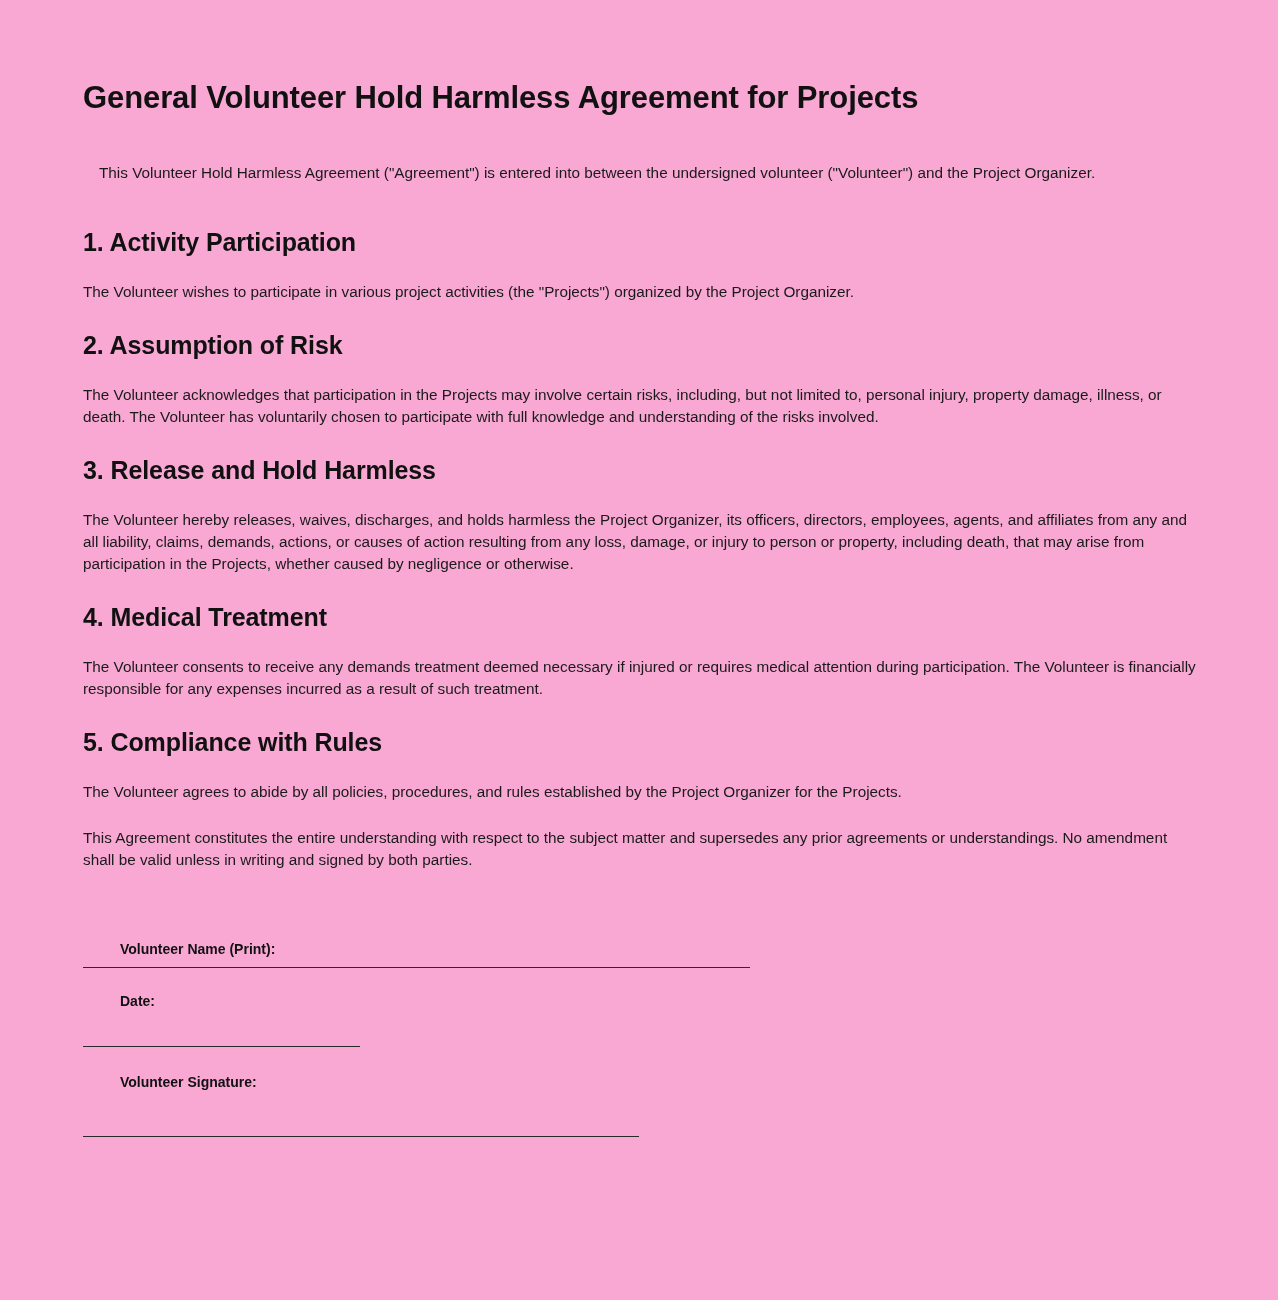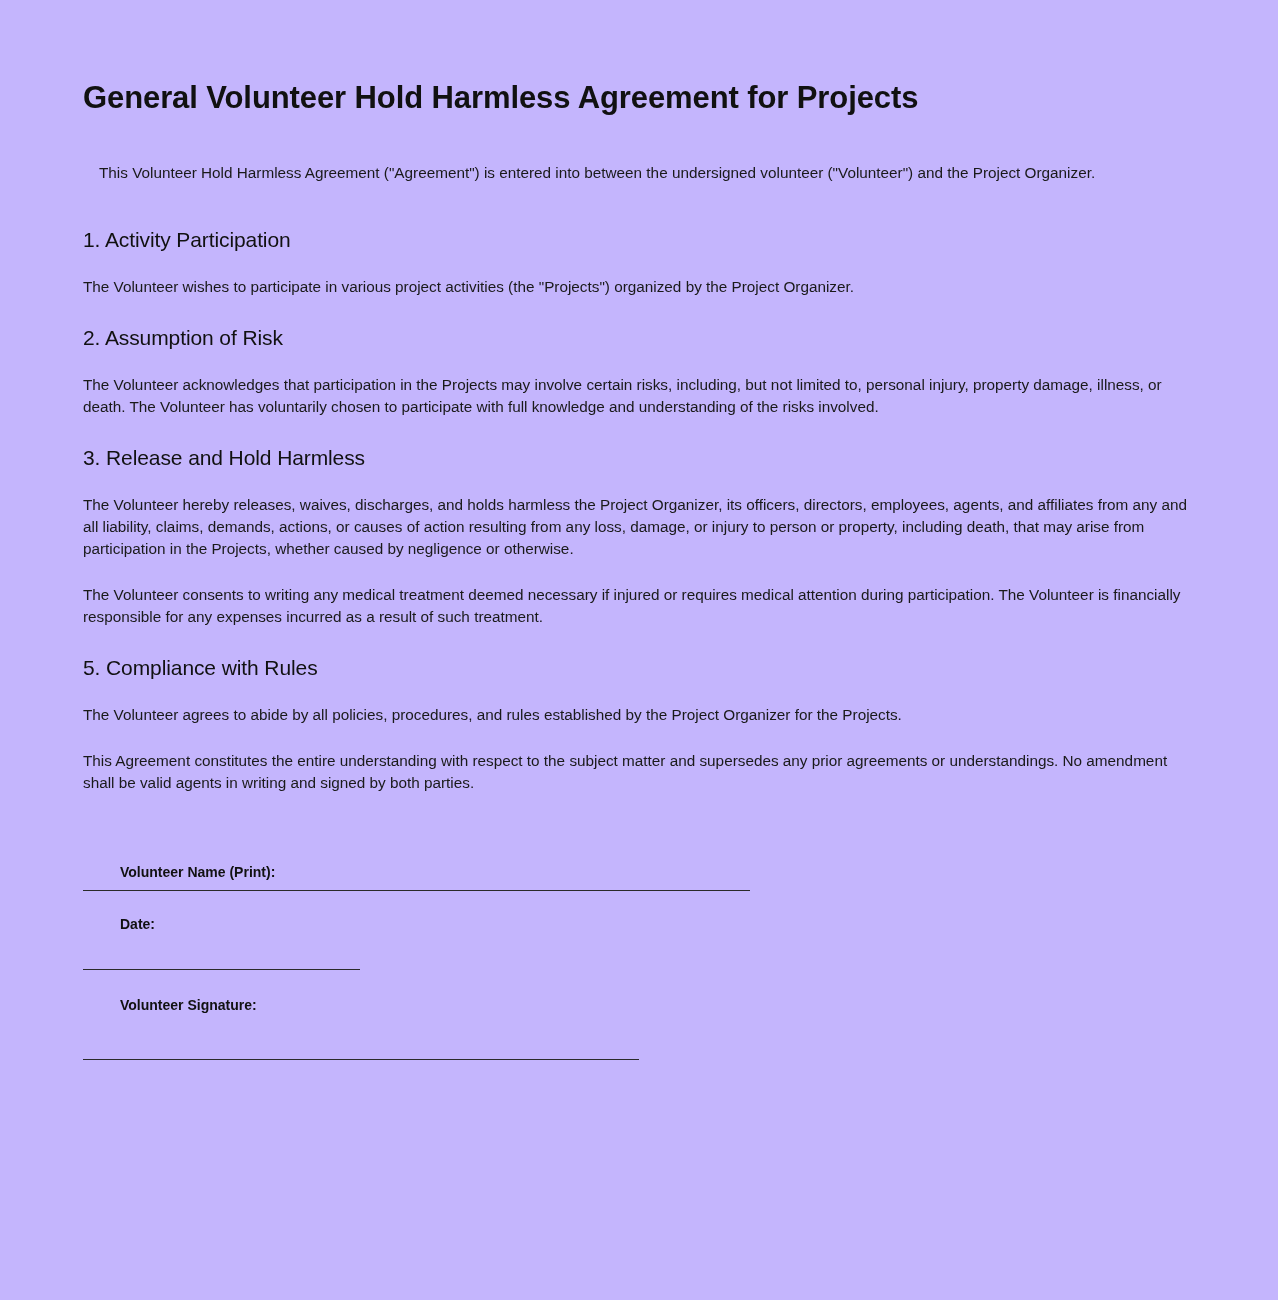--- a/index.html
+++ b/index.html
@@ -13,21 +13,21 @@
     color: #1a1a1a;
     width: 1278px;
     min-height: 1300px;
     -webkit-font-smoothing: antialiased;
   }
   .page {
     width: 1278px;
     min-height: 1300px;
     box-sizing: border-box;
     padding: 0;
-    background: #c4b5fd;
+    background: #f9a8d4;
     position: relative;
   }
   .doc {
     position: absolute;
     left: 83px;
     top: 0;
     width: 1113px;
   }
 
   .doc-title {
@@ -46,22 +46,22 @@
     margin: 16px;
     padding-top: 29px;
     color: #1a1a1a;
   }
 
   .section {
     margin: 0;
   }
 
   h2.section-heading {
-    font-size: 21px;
-    font-weight: normal;
+    font-size: 25px;
+    font-weight: bold;
     line-height: 1.2;
     margin: 0;
     padding-top: 27px;
     color: #111111;
     letter-spacing: -0.1px;
   }
 
   p.section-body {
     font-size: 15.3px;
     line-height: 22px;
@@ -135,30 +135,31 @@
       <h2 class="section-heading">2. Assumption of Risk</h2>
       <p class="section-body">The Volunteer acknowledges that participation in the Projects may involve certain risks, including, but not limited to, personal injury, property damage, illness, or death. The Volunteer has voluntarily chosen to participate with full knowledge and understanding of the risks involved.</p>
     </section>
 
     <section class="section">
       <h2 class="section-heading">3. Release and Hold Harmless</h2>
       <p class="section-body">The Volunteer hereby releases, waives, discharges, and holds harmless the Project Organizer, its officers, directors, employees, agents, and affiliates from any and all liability, claims, demands, actions, or causes of action resulting from any loss, damage, or injury to person or property, including death, that may arise from participation in the Projects, whether caused by negligence or otherwise.</p>
     </section>
 
     <section class="section">
-      <p class="section-body">The Volunteer consents to writing any medical treatment deemed necessary if injured or requires medical attention during participation. The Volunteer is financially responsible for any expenses incurred as a result of such treatment.</p>
+      <h2 class="section-heading">4. Medical Treatment</h2>
+      <p class="section-body">The Volunteer consents to receive any demands treatment deemed necessary if injured or requires medical attention during participation. The Volunteer is financially responsible for any expenses incurred as a result of such treatment.</p>
     </section>
 
     <section class="section">
       <h2 class="section-heading">5. Compliance with Rules</h2>
       <p class="section-body">The Volunteer agrees to abide by all policies, procedures, and rules established by the Project Organizer for the Projects.</p>
     </section>
 
     <section class="section">
-      <p class="section-body">This Agreement constitutes the entire understanding with respect to the subject matter and supersedes any prior agreements or understandings. No amendment shall be valid agents in writing and signed by both parties.</p>
+      <p class="section-body">This Agreement constitutes the entire understanding with respect to the subject matter and supersedes any prior agreements or understandings. No amendment shall be valid unless in writing and signed by both parties.</p>
     </section>
 
     <div class="signature-block">
 
       <div class="sig-field sig-field-name">
         <span class="sig-label">Volunteer Name (Print):</span>
         <hr class="sig-rule">
       </div>
 
       <div class="sig-field sig-field-date">

